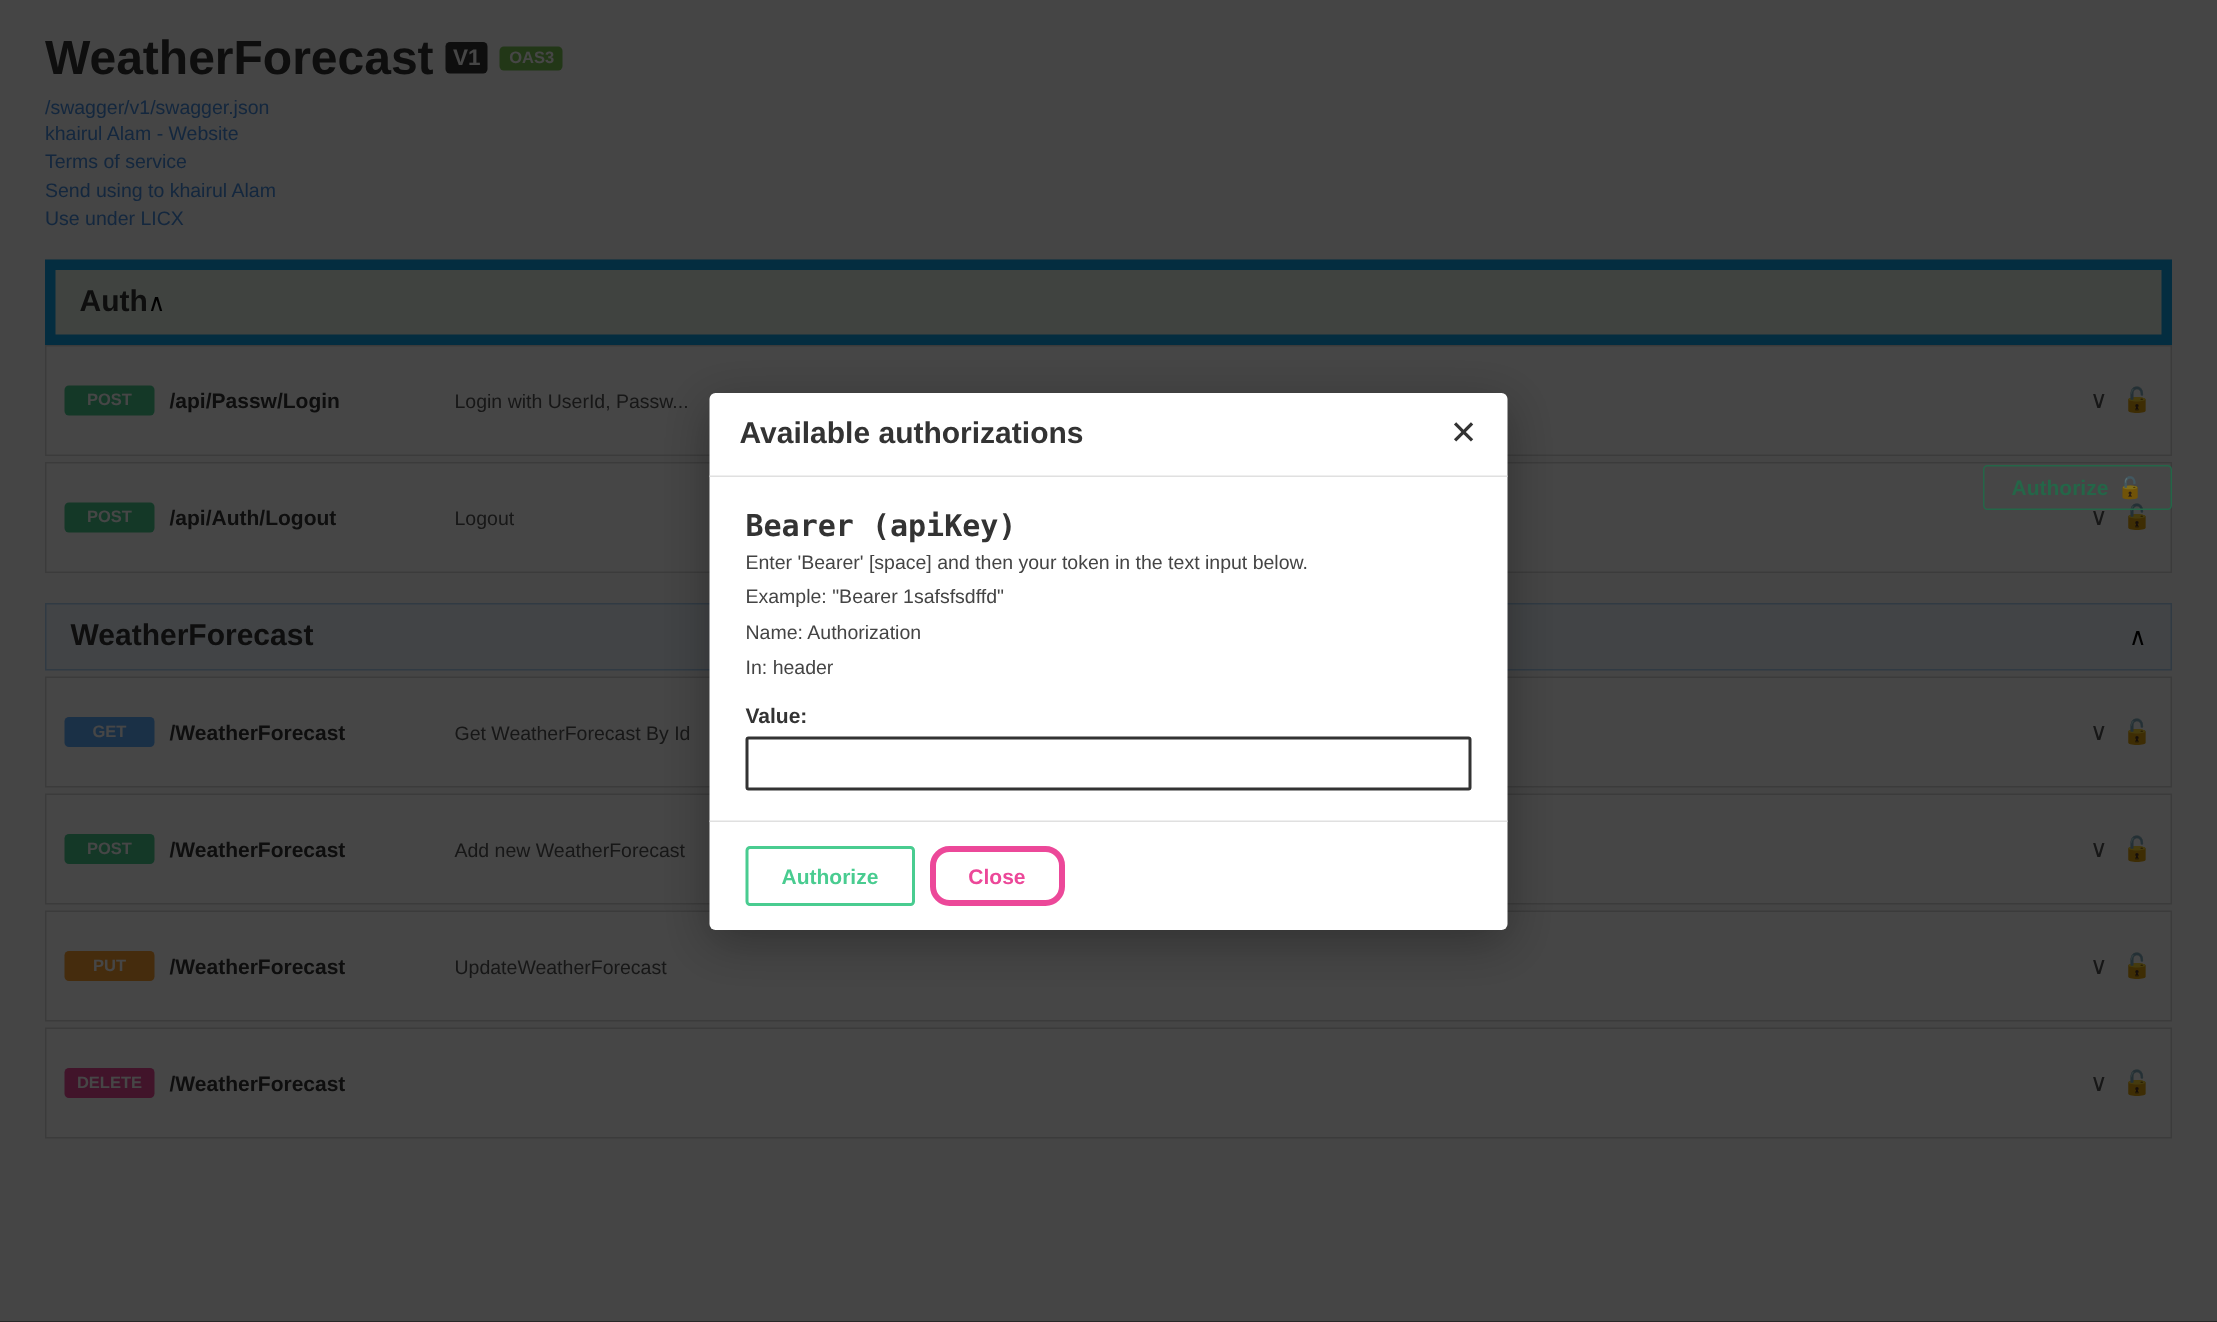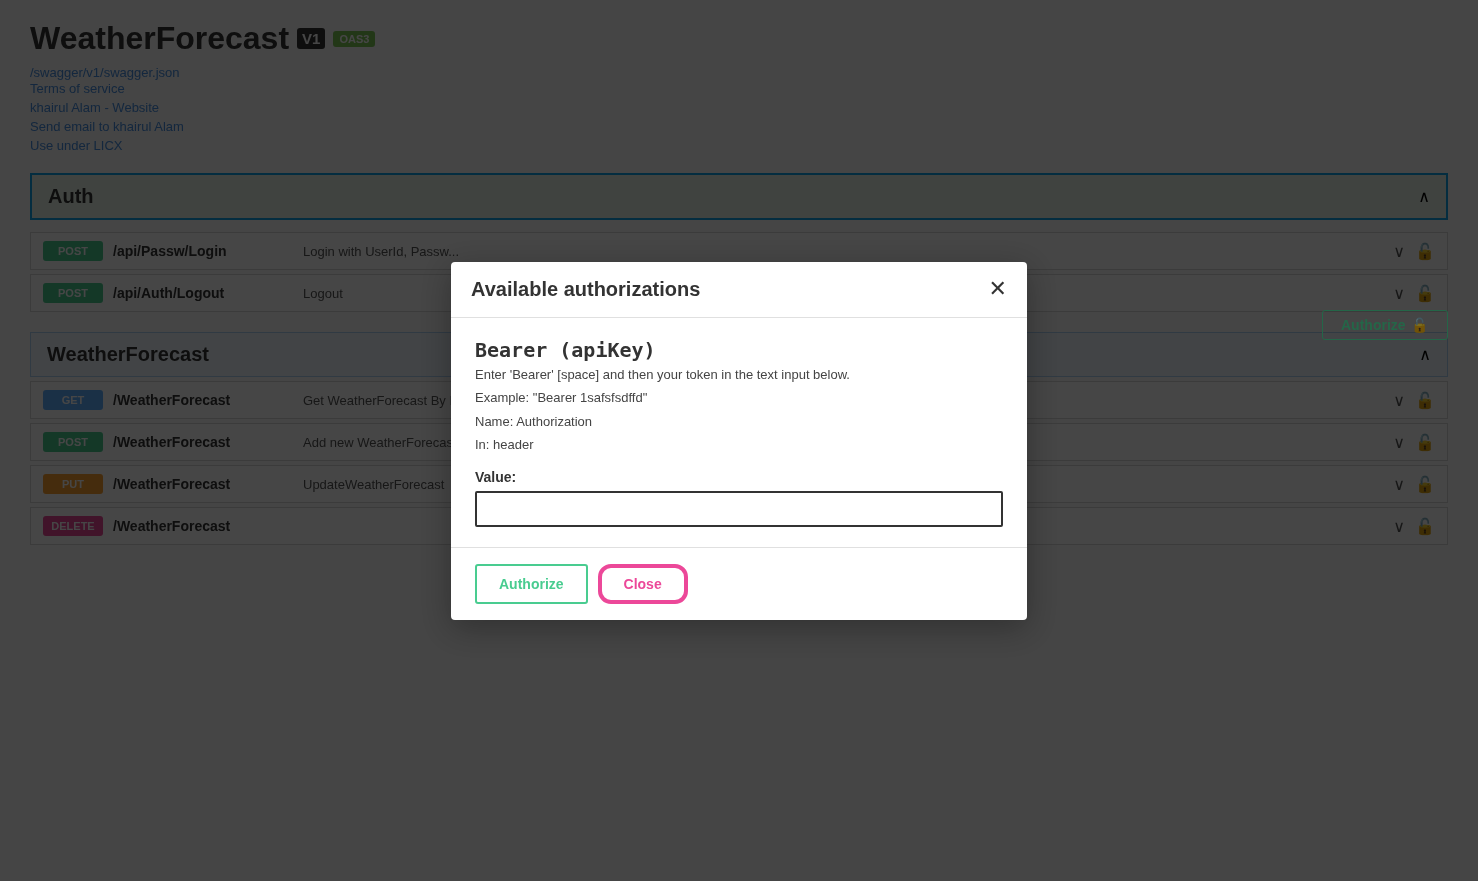--- a/index.html
+++ b/index.html
@@ -65,27 +65,27 @@
     .link-list a {
       display: block;
       color: #4990e2;
       font-size: 13px;
       margin-bottom: 4px;
       text-decoration: none;
     }
 
     .section-header {
       display: flex;
-      justify-content: space-between;
+      justify-content: flex-start;
       align-items: center;
       background: #e8f4e8;
-      border: 2px solid #0ea5e9;
+      border: 7px solid #0ea5e9;
       padding: 10px 16px;
       margin-top: 20px;
-      margin-bottom: 12px;
+      margin-bottom: 0;
     }
 
     .section-title {
       font-size: 20px;
       font-weight: 600;
       color: #333;
     }
 
     .authorize-btn-top {
       border: 1px solid #49cc90;
@@ -102,21 +102,21 @@
       position: absolute;
       right: 30px;
       top: 310px;
     }
 
     .api-row {
       display: flex;
       align-items: center;
       background: #fff;
       border: 1px solid #d9d9d9;
-      padding: 8px 12px;
+      padding: 26px 12px;
       margin-bottom: 4px;
       gap: 10px;
     }
 
     .method-badge {
       color: #fff;
       font-size: 11px;
       font-weight: bold;
       padding: 4px 8px;
       border-radius: 3px;
@@ -161,21 +161,21 @@
       background: rgba(0,0,0,0.5);
       display: flex;
       align-items: center;
       justify-content: center;
       z-index: 100;
     }
 
     .modal {
       background: #fff;
       border-radius: 4px;
-      width: 576px;
+      width: 532px;
       max-width: 95vw;
       box-shadow: 0 8px 32px rgba(0,0,0,0.3);
     }
 
     .modal-header {
       display: flex;
       justify-content: space-between;
       align-items: center;
       padding: 16px 20px;
       border-bottom: 1px solid #e0e0e0;
@@ -278,23 +278,23 @@
 <body>
 
 <div class="page-bg">
   <div class="app-title">
     <h1>WeatherForecast</h1>
     <span class="badge-v1">V1</span>
     <span class="badge-oas3">OAS3</span>
   </div>
   <a class="swagger-url" href="#">/swagger/v1/swagger.json</a>
   <div class="link-list">
+    <a href="#">khairul Alam - Website</a>
     <a href="#">Terms of service</a>
-    <a href="#">khairul Alam - Website</a>
-    <a href="#">Send email to khairul Alam</a>
+    <a href="#">Send using to khairul Alam</a>
     <a href="#">Use under LICX</a>
   </div>
 
   
   <div class="section-header">
     <span class="section-title">Auth</span>
     <span>∧</span>
   </div>
   <div class="api-row">
     <span class="method-badge method-post">POST</span>

